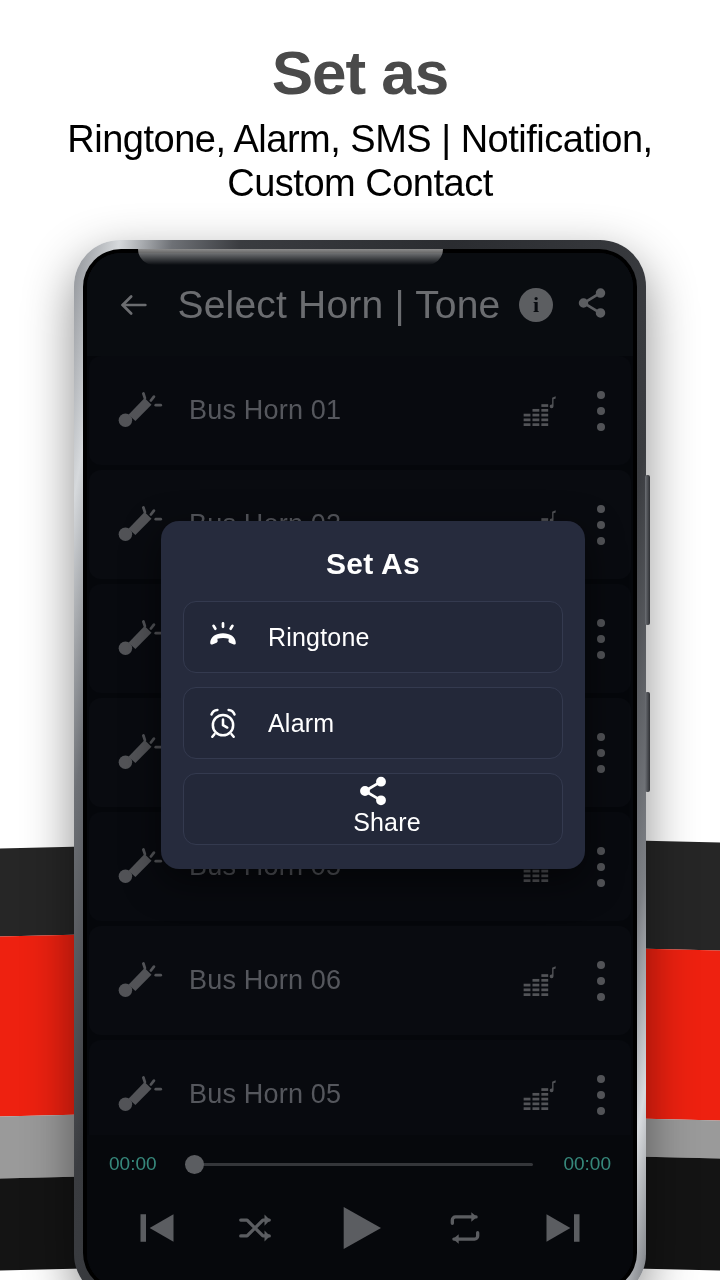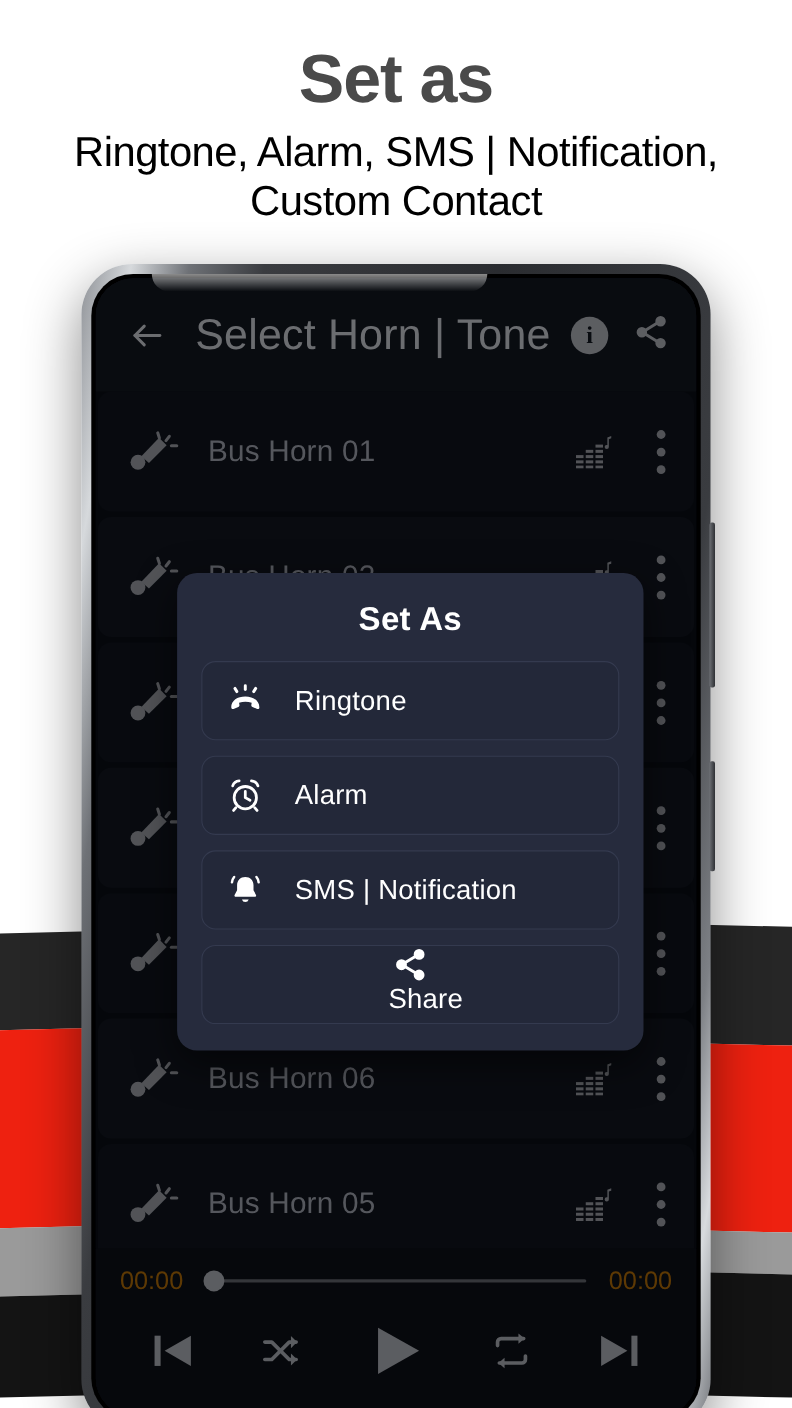--- a/index.html
+++ b/index.html
@@ -170,21 +170,21 @@
 
   
   .player {
     position:absolute; left:0; right:0; bottom:0;
     height:152px;
     background:#0b0e15;
     padding:0 22px;
     z-index:6;
   }
   .seek-row { display:flex; align-items:center; height:58px; gap:16px; }
-  .time { font-size:23px; color:#a16207; width:62px; }
+  .time { font-size:19px; color:#5eead4; width:62px; }
   .time.right { text-align:right; }
   .seek-track {
     position:relative; flex:1 1 auto;
     height:3px; background:#5a5d64; border-radius:2px;
   }
   .seek-thumb {
     position:absolute; left:0; top:50%;
     width:19px; height:19px; margin-top:-9.5px; margin-left:-2px;
     border-radius:50%; background:#9ea1a8;
   }
@@ -597,31 +597,20 @@
                 <polyline points="12,9.4 12,13.6 15.2,15.4"></polyline>
                 <path d="M3.4 5.6 a5 5 0 0 1 4.4-3.4"></path>
                 <path d="M20.6 5.6 a5 5 0 0 0 -4.4-3.4"></path>
                 <line x1="5.6" y1="20.4" x2="4" y2="22.3"></line>
                 <line x1="18.4" y1="20.4" x2="20" y2="22.3"></line>
               </svg>
             </div>
             <div class="opt-label">Alarm</div>
           </div>
 
-          <div class="opt">
-            <div class="opt-icon">
-              <svg viewBox="0 0 24 24" width="32" height="32" fill="#ffffff">
-                <path d="M12 3.2 c-3.3 0-5.6 2.4-5.6 5.6 v3.5 l-1.7 3.1 c-.3 .6 .1 1.3 .8 1.3 h13 c .7 0 1.1-.7 .8-1.3 l-1.7-3.1 V8.8 c0-3.2-2.3-5.6-5.6-5.6 z"></path>
-                <path d="M9.7 18.5 a2.4 2.4 0 0 0 4.6 0 z"></path>
-                <path d="M4.4 3.2 a6.6 6.6 0 0 0 -1.5 3.6" fill="none" stroke="#ffffff" stroke-width="1.7" stroke-linecap="round"></path>
-                <path d="M19.6 3.2 a6.6 6.6 0 0 1 1.5 3.6" fill="none" stroke="#ffffff" stroke-width="1.7" stroke-linecap="round"></path>
-              </svg>
-            </div>
-            <div class="opt-label">SMS | Notification</div>
-          </div>
 
 
           <div class="opt">
             <div class="opt-icon">
               <svg viewBox="0 0 24 24" width="32" height="32" fill="none" stroke="#ffffff" stroke-width="2" stroke-linecap="round" stroke-linejoin="round">
                 <circle cx="18" cy="5" r="2.7" fill="#ffffff"></circle>
                 <circle cx="6" cy="12" r="2.7" fill="#ffffff"></circle>
                 <circle cx="18" cy="19" r="2.7" fill="#ffffff"></circle>
                 <line x1="8.3" y1="10.7" x2="15.7" y2="6.3"></line>
                 <line x1="8.3" y1="13.3" x2="15.7" y2="17.7"></line>

